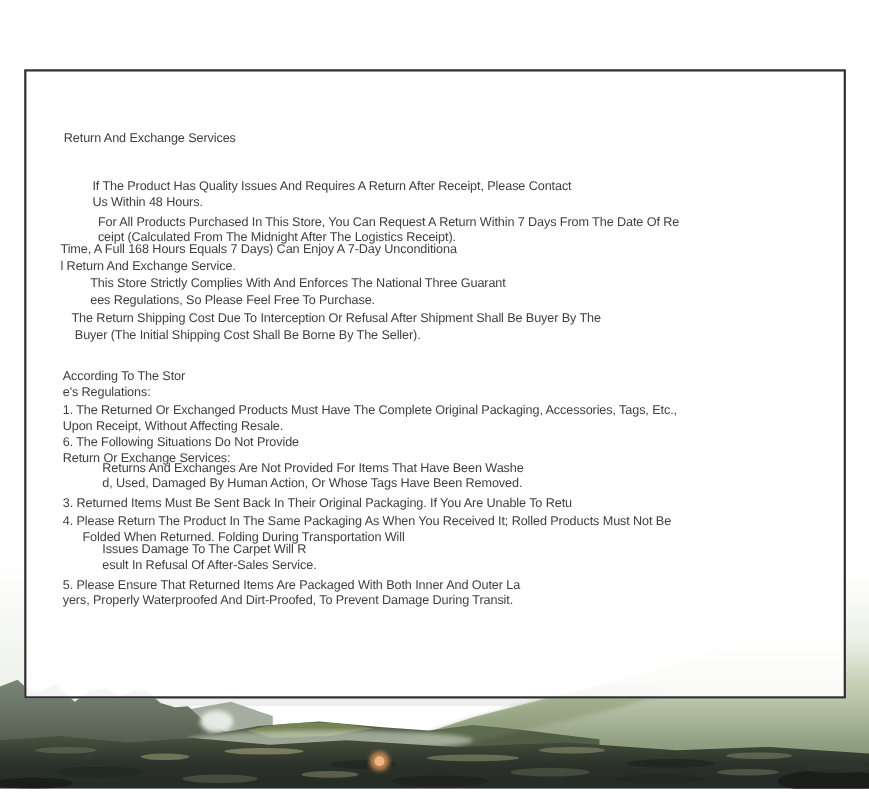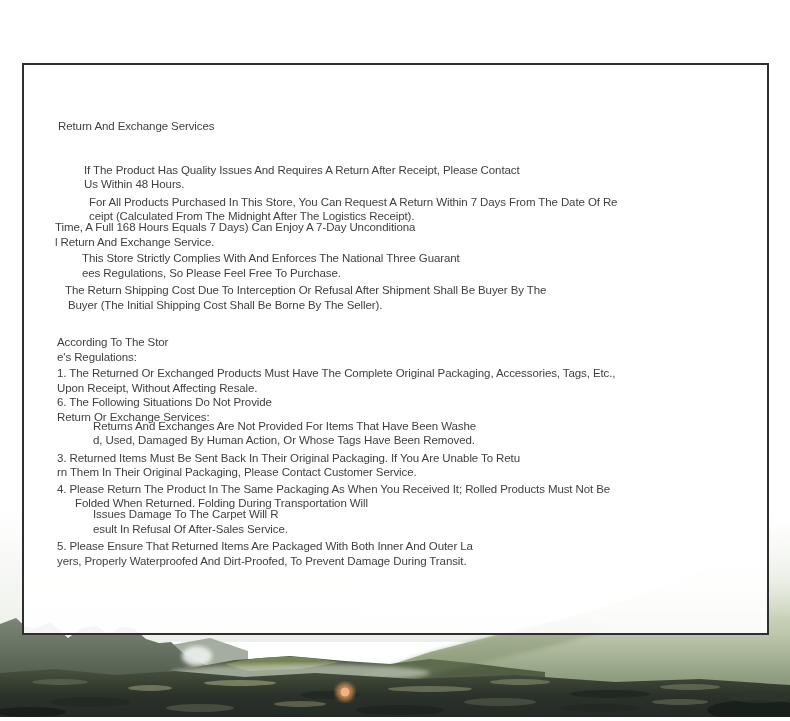--- a/index.html
+++ b/index.html
@@ -125,20 +125,19 @@
   <div class="ln ml11">Buyer (The Initial Shipping Cost Shall Be Borne By The Seller).</div>
   <div class="ln g23">According To The Stor</div>
   <div class="ln">e's Regulations:</div>
   <div class="ln g2">1. The Returned Or Exchanged Products Must Have The Complete Original Packaging, Accessories, Tags, Etc.,</div>
   <div class="ln">Upon Receipt, Without Affecting Resale.</div>
   <div class="ln">6. The Following Situations Do Not Provide</div>
   <div class="ln">Return Or Exchange Services:</div>
   <div class="ln ml36 gn5">Returns And Exchanges Are Not Provided For Items That Have Been Washe</div>
   <div class="ln ml36">d, Used, Damaged By Human Action, Or Whose Tags Have Been Removed.</div>
   <div class="ln g3">3. Returned Items Must Be Sent Back In Their Original Packaging. If You Are Unable To Retu</div>
-  <div class="ln">rn Them In Their Original Packaging, Please Contact Customer Service.</div>
   <div class="ln g2">4. Please Return The Product In The Same Packaging As When You Received It; Rolled Products Must Not Be</div>
   <div class="ln ml3">Folded When Returned. Folding During Transportation Will</div>
   <div class="ln ml36 gn3">Issues Damage To The Carpet Will R</div>
   <div class="ln ml36">esult In Refusal Of After-Sales Service.</div>
   <div class="ln g3">5. Please Ensure That Returned Items Are Packaged With Both Inner And Outer La</div>
   <div class="ln">yers, Properly Waterproofed And Dirt-Proofed, To Prevent Damage During Transit.</div>
 </div>
 
 </body></html>

